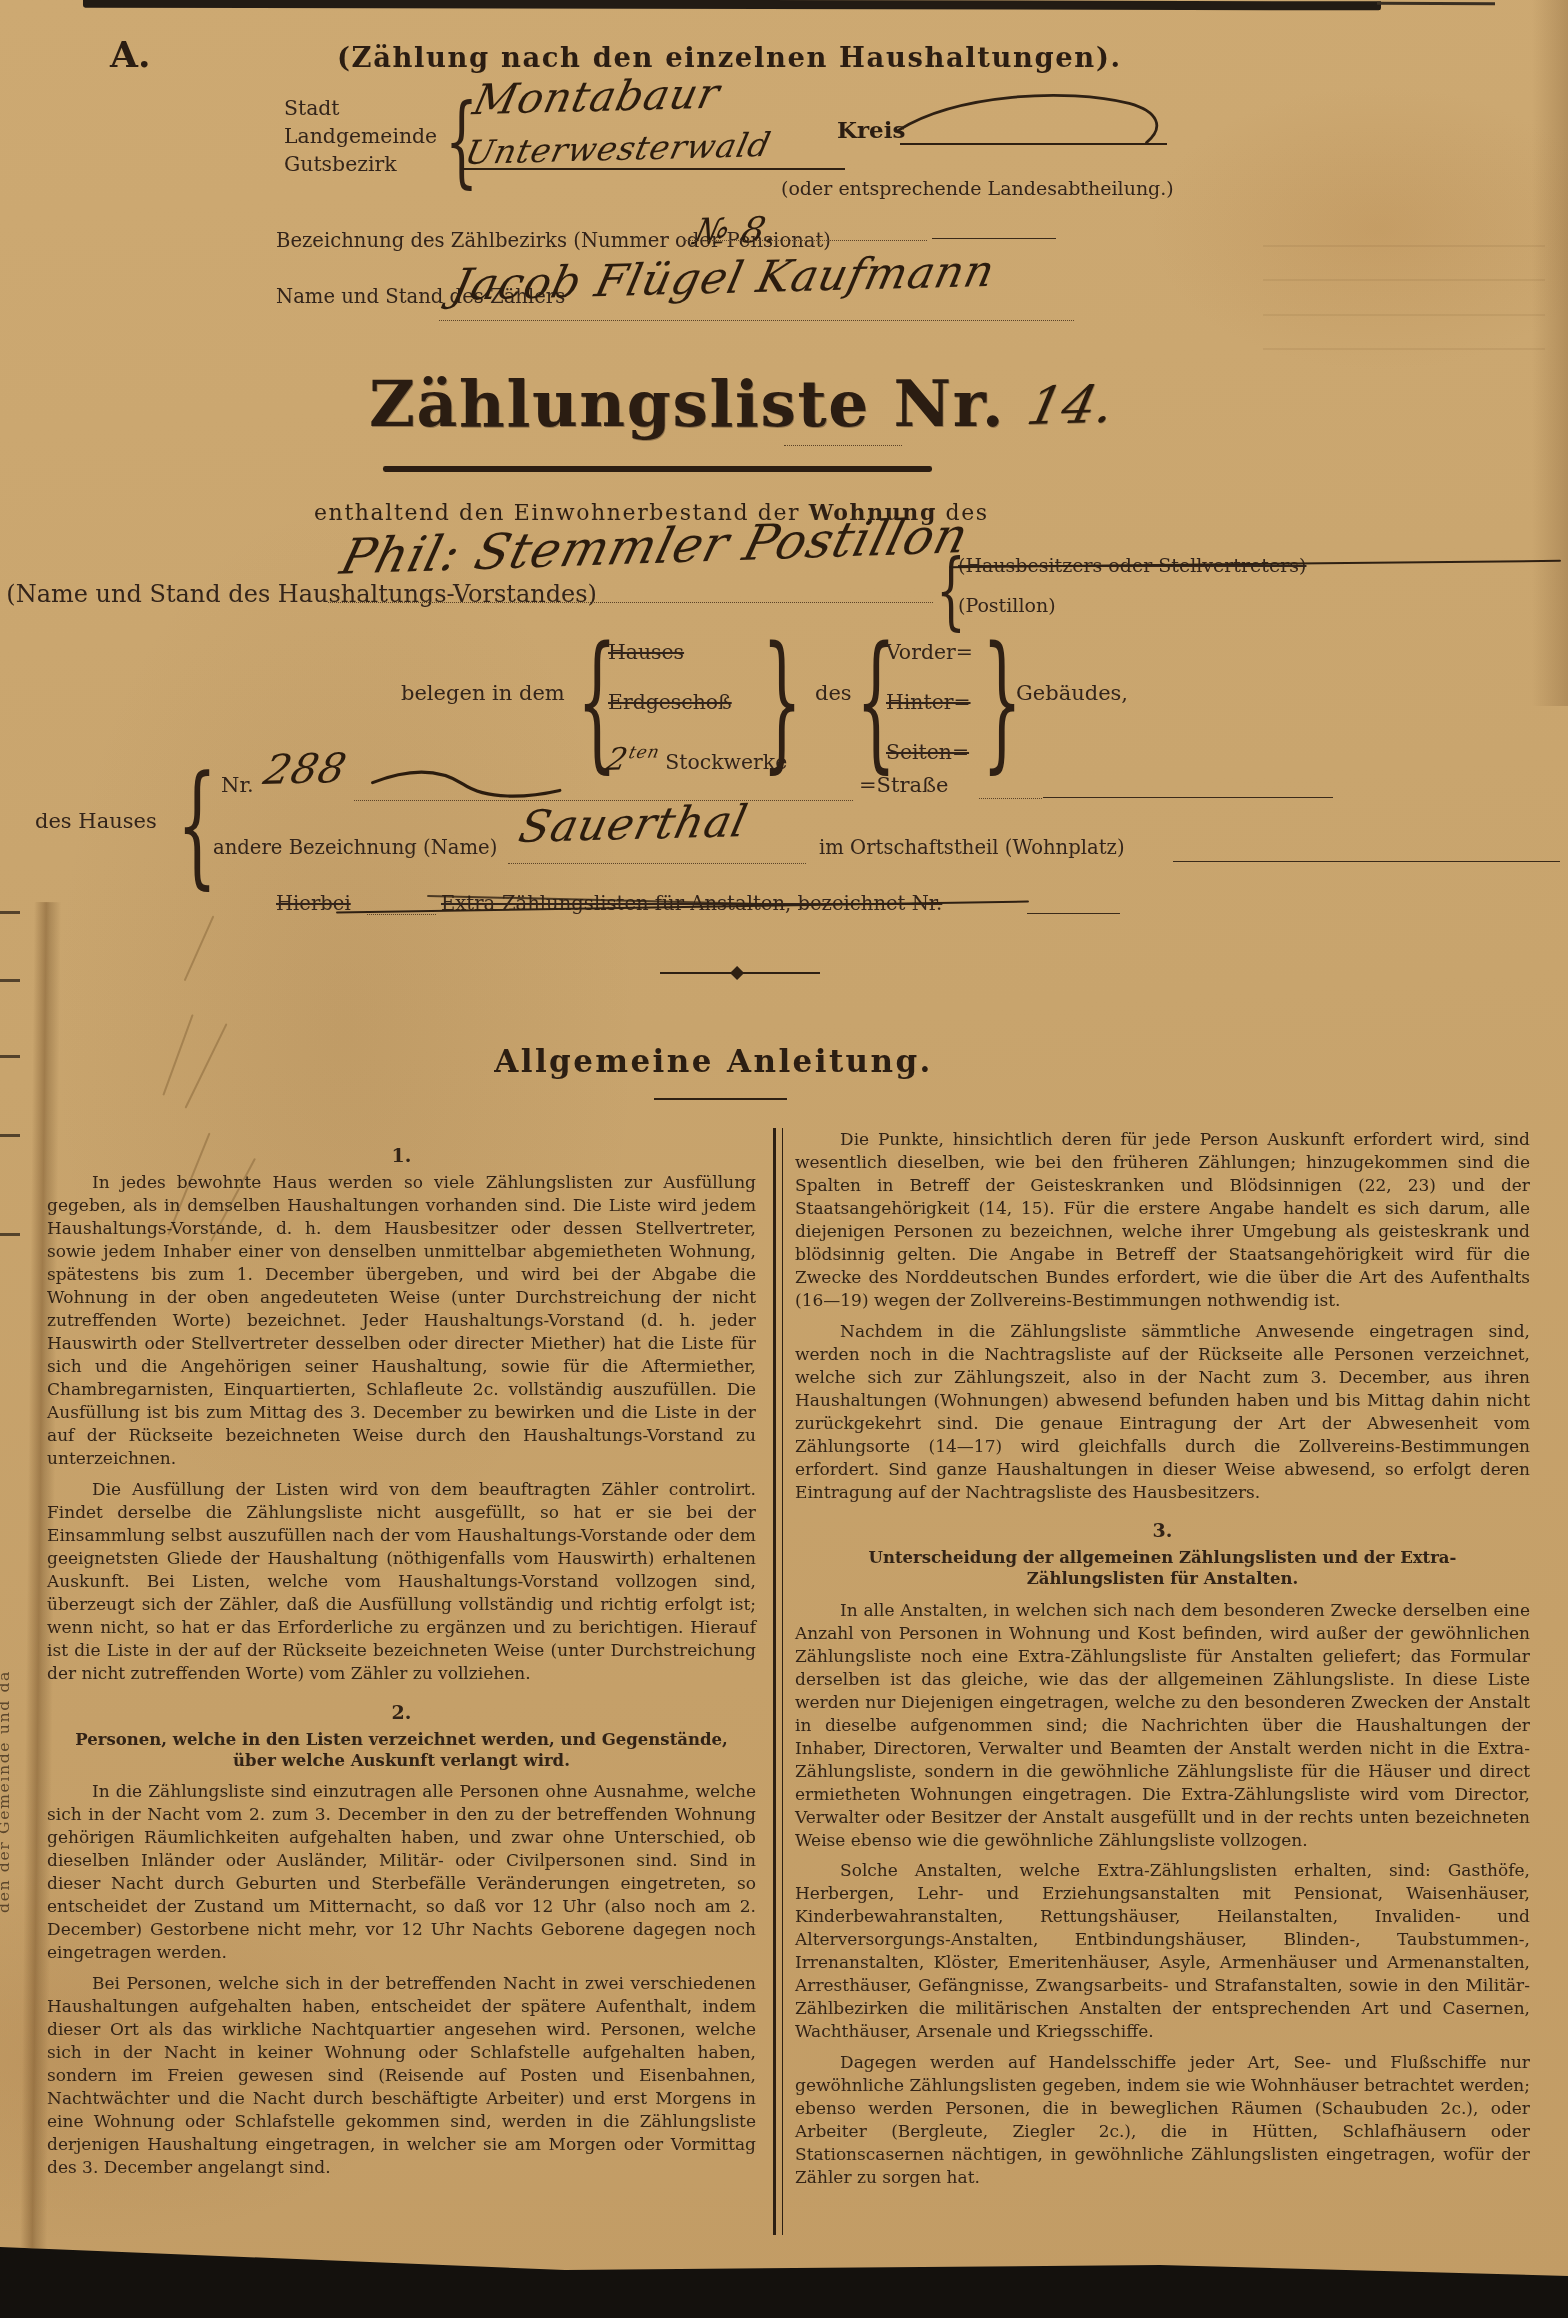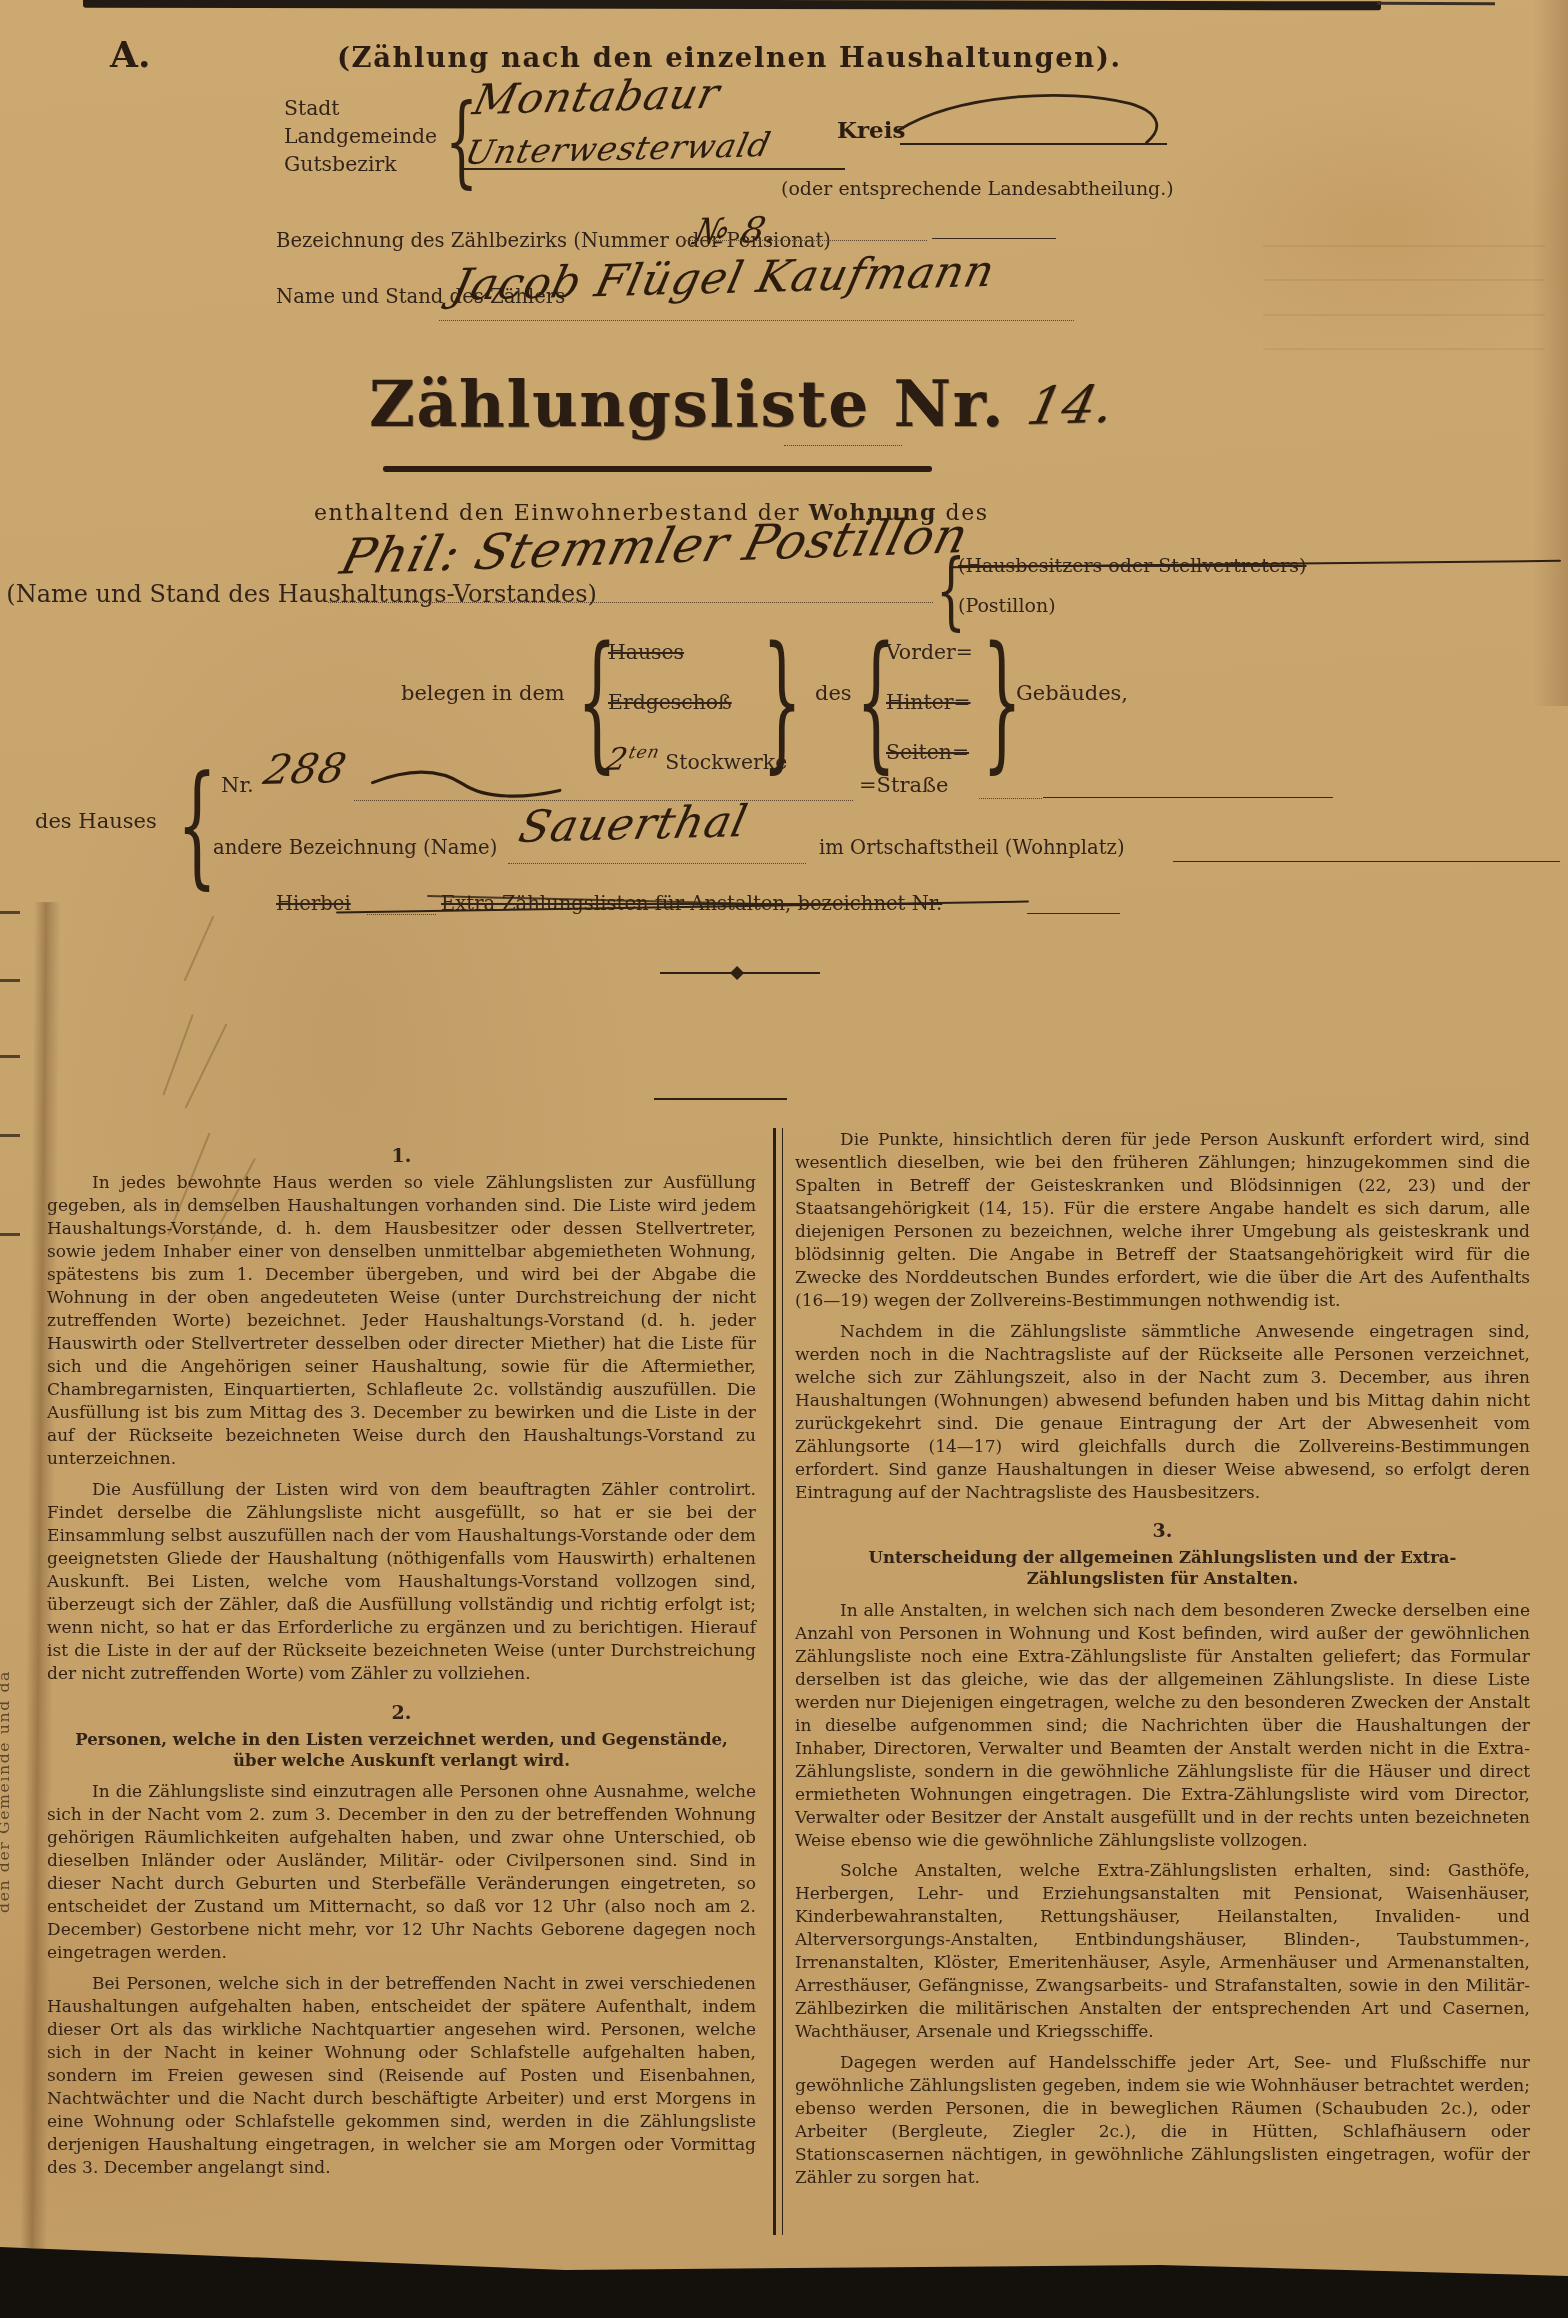--- a/index.html
+++ b/index.html
@@ -214,20 +214,21 @@
   <div class="abs solidline" style="left:1173px;top:861px;width:387px"></div>
 
   <div class="abs fr label strike" style="left:276px;top:892px;font-size:19.6px">Hierbei</div>
   <div class="abs dotline" style="left:367px;top:914px;width:69px"></div>
   <div class="abs fr label strike" style="left:441px;top:892px;font-size:19.6px">Extra-Zählungslisten für Anstalten, bezeichnet Nr.</div>
   <div class="abs solidline" style="left:1027px;top:913px;width:93px"></div>
   <div class="handstrike" style="left:336px;top:906px;width:693px;transform:rotate(-.9deg)"></div>
   <div class="handstrike" style="left:427px;top:899px;width:337px;height:1.6px;transform:rotate(1.4deg);opacity:.8"></div>
 
   <div class="divider"></div>
+  <div class="anleitung fr">Allgemeine Anleitung.</div>
   <div class="anleitung-rule"></div>
 
   <div class="coldiv"></div>
 
   <div class="col leftcol fr">
     <div class="secnum">1.</div>
     <p>In jedes bewohnte Haus werden so viele Zählungslisten zur Ausfüllung gegeben, als in demselben Haushaltungen vorhanden sind. Die Liste wird jedem Haushaltungs-Vorstande, d. h. dem Hausbesitzer oder dessen Stellvertreter, sowie jedem Inhaber einer von denselben unmittelbar abgemietheten Wohnung, spätestens bis zum 1. December übergeben, und wird bei der Abgabe die Wohnung in der oben angedeuteten Weise (unter Durchstreichung der nicht zutreffenden Worte) bezeichnet. Jeder Haushaltungs-Vorstand (d. h. jeder Hauswirth oder Stellvertreter desselben oder directer Miether) hat die Liste für sich und die Angehörigen seiner Haushaltung, sowie für die Aftermiether, Chambregarnisten, Einquartierten, Schlafleute 2c. vollständig auszufüllen. Die Ausfüllung ist bis zum Mittag des 3. December zu bewirken und die Liste in der auf der Rückseite bezeichneten Weise durch den Haushaltungs-Vorstand zu unterzeichnen.</p>
     <p>Die Ausfüllung der Listen wird von dem beauftragten Zähler controlirt. Findet derselbe die Zählungsliste nicht ausgefüllt, so hat er sie bei der Einsammlung selbst auszufüllen nach der vom Haushaltungs-Vorstande oder dem geeignetsten Gliede der Haushaltung (nöthigenfalls vom Hauswirth) erhaltenen Auskunft. Bei Listen, welche vom Haushaltungs-Vorstand vollzogen sind, überzeugt sich der Zähler, daß die Ausfüllung vollständig und richtig erfolgt ist; wenn nicht, so hat er das Erforderliche zu ergänzen und zu berichtigen. Hierauf ist die Liste in der auf der Rückseite bezeichneten Weise (unter Durchstreichung der nicht zutreffenden Worte) vom Zähler zu vollziehen.</p>
     <div class="secnum">2.</div>
     <div class="sechead">Personen, welche in den Listen verzeichnet werden, und Gegenstände, über welche Auskunft verlangt wird.</div>

